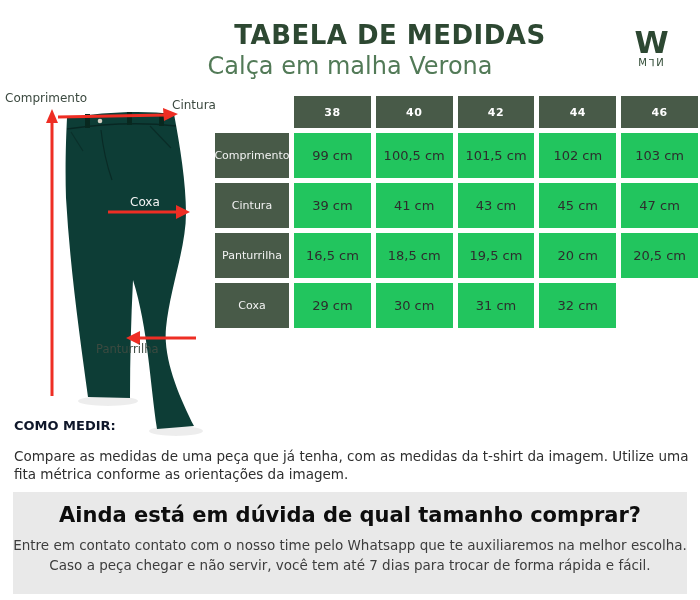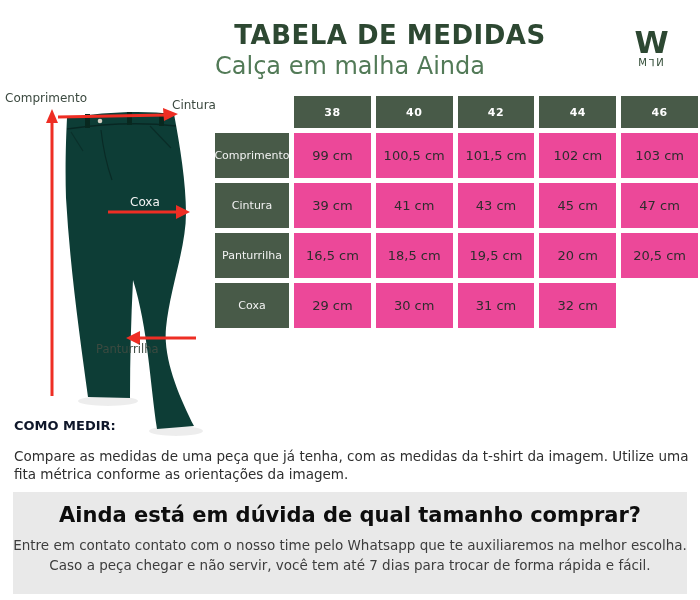--- a/index.html
+++ b/index.html
@@ -32,39 +32,39 @@
   .lbl-panturrilha{left:96px;top:254px;font-size:11.5px;}
   
   .size-table{
     position:absolute;left:215px;top:96px;width:483px;
     display:grid;grid-template-columns:74px repeat(5,1fr);
     grid-template-rows:32px 45px 45px 45px 45px;gap:5px;
   }
   .cell{display:flex;align-items:center;justify-content:center;text-align:center;}
   .cell.head{background:#485a48;color:#ffffff;font-size:11px;font-weight:bold;letter-spacing:.5px;}
   .cell.rowlabel{background:#485a48;color:#f2f2f2;font-size:11px;}
-  .cell.val{background:#ec4899;color:#2d2d2d;font-size:13px;}
+  .cell.val{background:#22c55e;color:#2d2d2d;font-size:13px;}
   .cell.spacer{background:transparent;}
   
   .howto{position:absolute;left:14px;top:418px;width:676px;}
   .howto-title{font-size:13px;font-weight:bold;color:#0f172a;}
   .howto-text{font-size:13.5px;color:#2f2f2f;line-height:18px;margin-top:14px;}
   
   .footer{
     position:absolute;left:13px;top:492px;width:674px;height:102px;
     background:#e9e9e9;text-align:center;
   }
   .footer-heading{font-size:21px;font-weight:bold;color:#0d0d0d;padding-top:11px;}
   .footer-text{font-size:13.5px;color:#3d3d3d;line-height:20px;margin-top:8px;}
 </style>
 </head>
 <body>
 
 <div class="page-title">TABELA DE MEDIDAS</div>
-<div class="page-subtitle">Calça em malha Ainda</div>
+<div class="page-subtitle">Calça em malha Verona</div>
 <div class="brand-logo">
   <span class="main">W</span>
   <span class="sub">M⅂И</span>
 </div>
 
 <div class="diagram">
   <svg width="232" height="352" viewBox="0 0 232 352">
 
     <ellipse cx="108" cy="313" rx="30" ry="5" fill="rgba(0,0,0,0.07)"></ellipse>
     <ellipse cx="176" cy="343" rx="27" ry="5" fill="rgba(0,0,0,0.07)"></ellipse>

